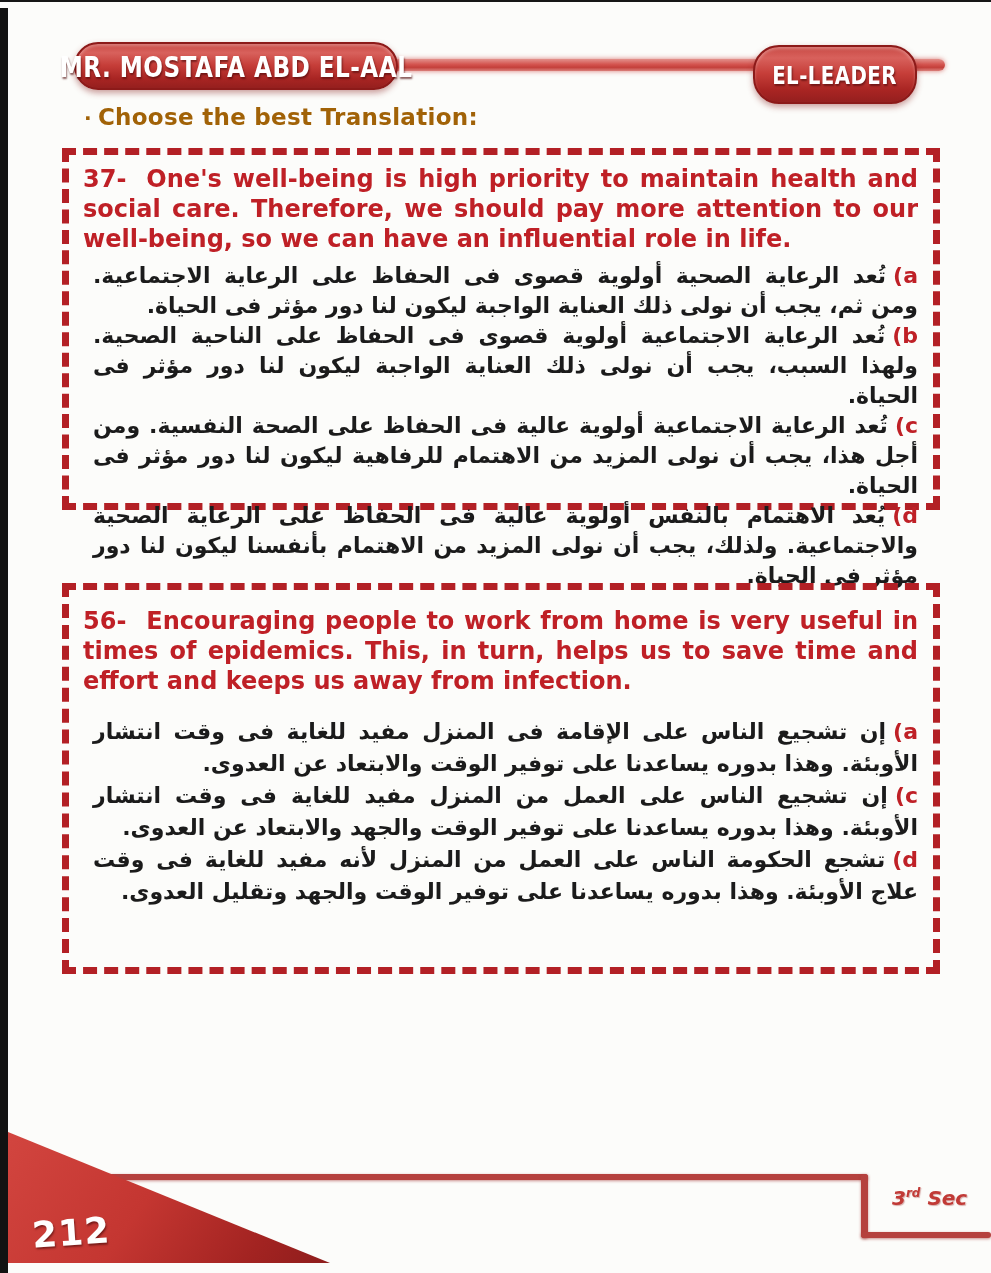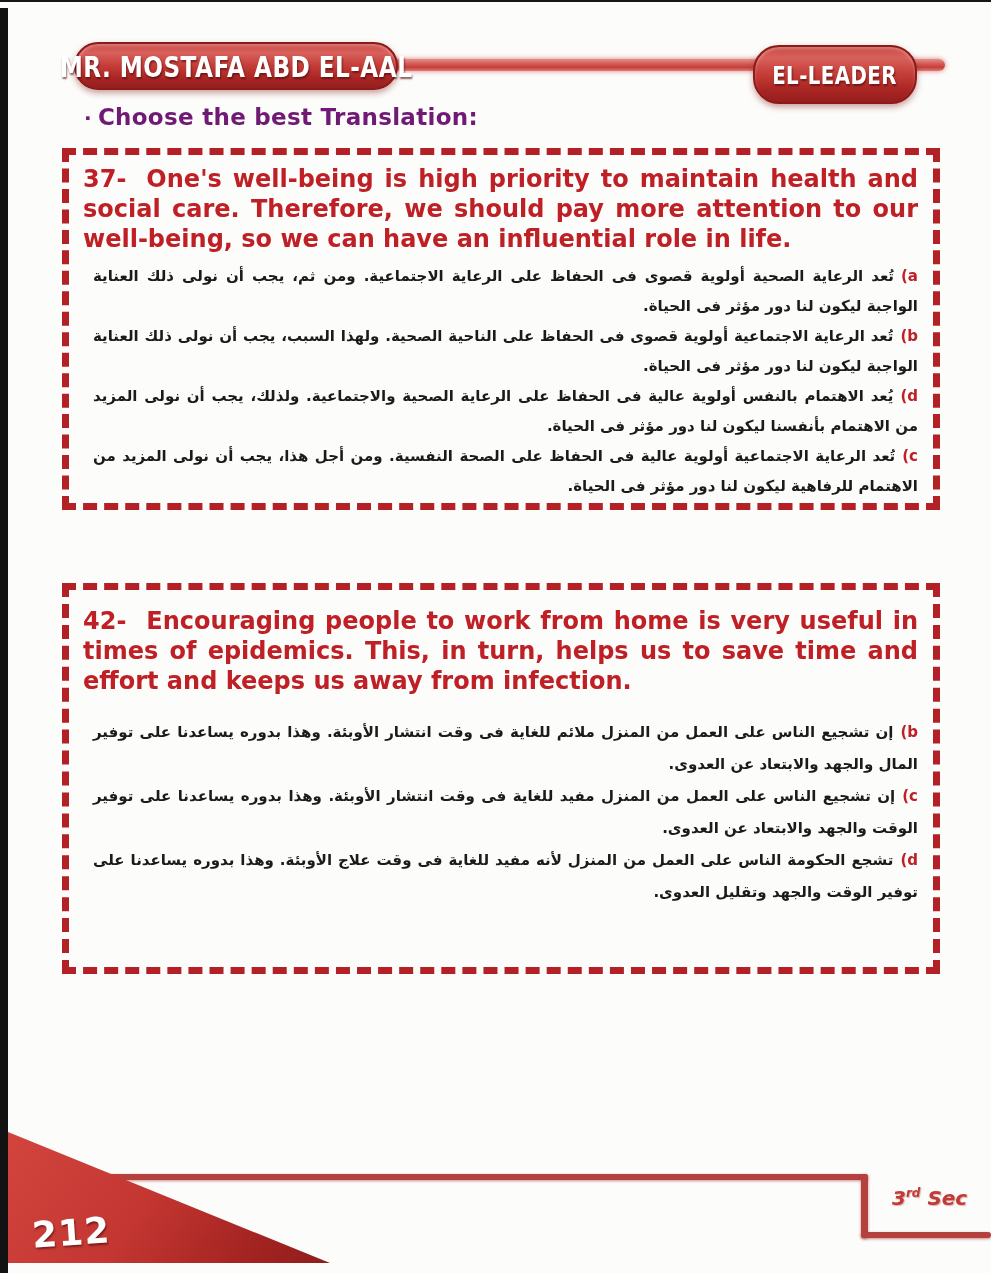--- a/index.html
+++ b/index.html
@@ -30,21 +30,21 @@
     text-shadow:1px 2px 2px rgba(80,10,10,.65);
     display:inline-block; transform:scaleX(.86) scaleY(1.08);
     letter-spacing:.5px;
   }
   .badge-left  { left:74px;  top:42px; width:324px; height:48px; }
   .badge-left span { font-size:27px; }
   .badge-right { left:753px; top:45px; width:164px; height:59px; }
   .badge-right span { font-size:23px; }
 
   .heading {
-    position:absolute; left:84px; top:104px; color:#701a75;
+    position:absolute; left:84px; top:104px; color:#a16207;
     font-size:23px; font-weight:bold; letter-spacing:.3px;
   }
   .heading .bullet { font-size:20px; margin-right:6px; }
 
   
   .qbox {
     position:absolute; left:62px; width:878px;
     border:7px dashed #b32025; background:transparent;
   }
   .qbox-37 { top:148px; height:362px; padding:9px 15px 4px 14px; }
@@ -53,21 +53,21 @@
   .q-en {
     color:#bf2026; font-weight:bold; font-size:24px; line-height:30px;
     text-align:justify;
   }
   .q-num { margin-right:20px; }
 
   .opts-37 { margin-top:7px; }
   .opts-38 { margin-top:20px; }
   .opt {
     direction:rtl; text-align:justify; color:#1b1b1b;
-    font-weight:bold; font-size:15px; line-height:30px;margin-left:10px;
+    font-weight:bold; font-size:22px; line-height:30px;margin-left:10px;
   }
   .opts-38 .opt { line-height:32px; }
   .opt-label { color:#bf2026; font-weight:bold; margin-left:7px; unicode-bidi:embed; }
 
   
   .foot-line { position:absolute; background:#b5413e; box-shadow:0 1px 3px rgba(160,50,48,.55); z-index:1; }
   .foot-h1 { left:60px;  top:1174px; width:808px; height:6px; border-radius:3px; }
   .foot-v  { left:861px; top:1174px; width:7px;  height:64px; border-radius:3px; }
   .foot-h2 { left:861px; top:1232px; width:130px; height:6px; border-radius:3px; }
 
@@ -106,29 +106,29 @@
 
   <div class="heading">
     <span class="bullet">·</span><span>Choose the best Translation:</span>
   </div>
 
   <section class="qbox qbox-37">
     <p class="q-en"><span class="q-num">37-</span><span>One's well-being is high priority to maintain health and social care. Therefore, we should pay more attention to our well-being, so we can have an influential role in life.</span></p>
     <div class="opts-37">
       <p class="opt" dir="rtl"><span class="opt-label" dir="ltr">(a</span><span>تُعد الرعاية الصحية أولوية قصوى فى الحفاظ على الرعاية الاجتماعية. ومن ثم، يجب أن نولى ذلك العناية الواجبة ليكون لنا دور مؤثر فى الحياة.</span></p>
       <p class="opt" dir="rtl"><span class="opt-label" dir="ltr">(b</span><span>تُعد الرعاية الاجتماعية أولوية قصوى فى الحفاظ على الناحية الصحية. ولهذا السبب، يجب أن نولى ذلك العناية الواجبة ليكون لنا دور مؤثر فى الحياة.</span></p>
+      <p class="opt" dir="rtl"><span class="opt-label" dir="ltr">(c</span><span>تُعد الرعاية الاجتماعية أولوية عالية فى الحفاظ على الصحة النفسية. ومن أجل هذا، يجب أن نولى المزيد من الاهتمام للرفاهية ليكون لنا دور مؤثر فى الحياة.</span></p>
       <p class="opt" dir="rtl"><span class="opt-label" dir="ltr">(d</span><span>يُعد الاهتمام بالنفس أولوية عالية فى الحفاظ على الرعاية الصحية والاجتماعية. ولذلك، يجب أن نولى المزيد من الاهتمام بأنفسنا ليكون لنا دور مؤثر فى الحياة.</span></p>
-      <p class="opt" dir="rtl"><span class="opt-label" dir="ltr">(c</span><span>تُعد الرعاية الاجتماعية أولوية عالية فى الحفاظ على الصحة النفسية. ومن أجل هذا، يجب أن نولى المزيد من الاهتمام للرفاهية ليكون لنا دور مؤثر فى الحياة.</span></p>
     </div>
   </section>
 
   <section class="qbox qbox-38">
-    <p class="q-en"><span class="q-num">42-</span><span>Encouraging people to work from home is very useful in times of epidemics. This, in turn, helps us to save time and effort and keeps us away from infection.</span></p>
+    <p class="q-en"><span class="q-num">56-</span><span>Encouraging people to work from home is very useful in times of epidemics. This, in turn, helps us to save time and effort and keeps us away from infection.</span></p>
     <div class="opts-38">
-      <p class="opt" dir="rtl"><span class="opt-label" dir="ltr">(b</span><span>إن تشجيع الناس على العمل من المنزل ملائم للغاية فى وقت انتشار الأوبئة. وهذا بدوره يساعدنا على توفير المال والجهد والابتعاد عن العدوى.</span></p>
+      <p class="opt" dir="rtl"><span class="opt-label" dir="ltr">(a</span><span>إن تشجيع الناس على الإقامة فى المنزل مفيد للغاية فى وقت انتشار الأوبئة. وهذا بدوره يساعدنا على توفير الوقت والابتعاد عن العدوى.</span></p>
       <p class="opt" dir="rtl"><span class="opt-label" dir="ltr">(c</span><span>إن تشجيع الناس على العمل من المنزل مفيد للغاية فى وقت انتشار الأوبئة. وهذا بدوره يساعدنا على توفير الوقت والجهد والابتعاد عن العدوى.</span></p>
       <p class="opt" dir="rtl"><span class="opt-label" dir="ltr">(d</span><span>تشجع الحكومة الناس على العمل من المنزل لأنه مفيد للغاية فى وقت علاج الأوبئة. وهذا بدوره يساعدنا على توفير الوقت والجهد وتقليل العدوى.</span></p>
     </div>
   </section>
 
   <div class="foot-line foot-h1"></div>
   <div class="foot-line foot-v"></div>
   <div class="foot-line foot-h2"></div>
 
   <div class="triangle">

